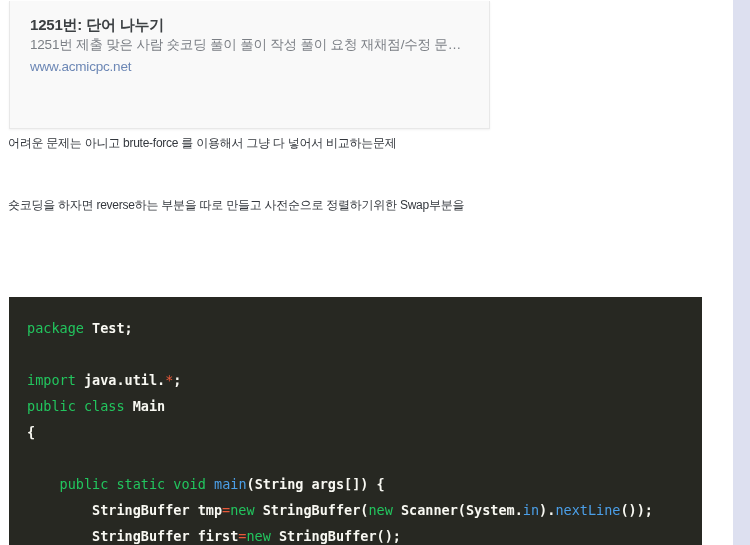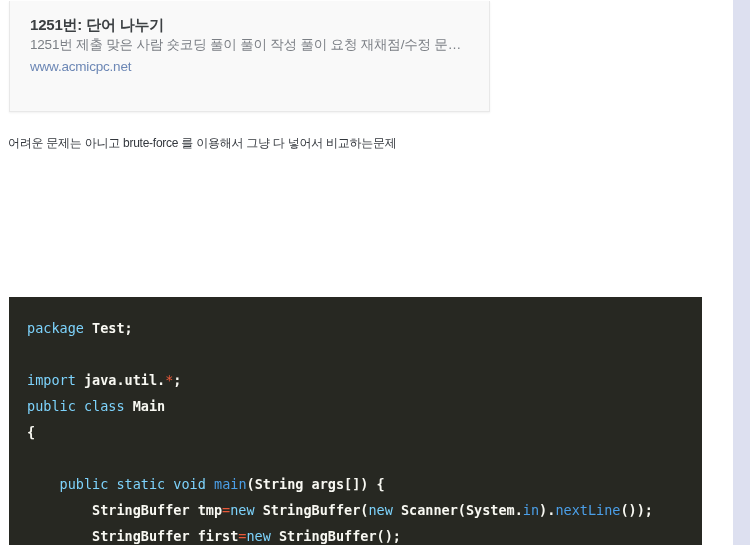--- a/index.html
+++ b/index.html
@@ -33,21 +33,21 @@
     height: 545px;
     box-sizing: border-box;
   }
 
   
   .link-card {
     position: absolute;
     left: 9px;
     top: 1px;
     width: 481px;
-    height: 111px;
+    height: 128px;
     box-sizing: border-box;
     background: #f9f9f9;
     border: 1px solid #e8e8e8;
     border-top: none;
     box-shadow: 0 1px 2px rgba(0,0,0,0.06);
     padding: 14px 20px 0 20px;
     overflow: hidden;
   }
   .link-card-title {
     font-size: 15px;
@@ -111,37 +111,38 @@
     padding: 18px 0 0 18px;
     overflow: hidden;
   }
   .code-line {
     font-family: "DejaVu Sans Mono", "Liberation Mono", monospace;
     font-size: 13.5px;
     line-height: 26px;
     color: #f8f8f2;
     white-space: pre;
   }
-  .kw   { color: #7dd3fc; }   
+  .kw   { color: #22c55e; }   
   .type { color: #f8f8f2; font-weight: bold; }   
   .fn   { color: #4b9fe8; }   
   .op   { color: #e8593a; }   
 </style>
 </head>
 <body>
 
 <div class="content">
 
   <div class="link-card">
     <div class="link-card-title">1251번: 단어 나누기</div>
     <div class="link-card-desc">1251번 제출 맞은 사람 숏코딩 풀이 풀이 작성 풀이 요청 재채점/수정 문…</div>
     <a class="link-card-url" href="#">www.acmicpc.net</a>
   </div>
 
   <div class="prose">
     <p class="para">어려운 문제는 아니고 brute-force 를 이용해서 그냥 다 넣어서 비교하는문제</p>
+    <p class="para spaced">숏코딩을 하자면 reverse하는 부분을 따로 만들고 사전순으로 정렬하기위한 Swap부분을</p>
   </div>
 
   <pre class="code-block" id="code-block"><div class="code-line"><span class="kw">package</span><span class="type"> Test;</span></div><div class="code-line">&nbsp;</div><div class="code-line"><span class="kw">import</span><span class="type"> java.util.</span><span class="op">*</span><span class="type">;</span></div><div class="code-line"><span class="kw">public</span><span class="type"> </span><span class="kw">class</span><span class="type"> Main</span></div><div class="code-line"><span class="type">{</span></div><div class="code-line">&nbsp;</div><div class="code-line"><span class="type">    </span><span class="kw">public</span><span class="type"> </span><span class="kw">static</span><span class="type"> </span><span class="kw">void</span><span class="type"> </span><span class="fn">main</span><span class="type">(String args[]) {</span></div><div class="code-line"><span class="type">        StringBuffer tmp</span><span class="op">=</span><span class="kw">new</span><span class="type"> StringBuffer(</span><span class="kw">new</span><span class="type"> Scanner(System.</span><span class="fn">in</span><span class="type">).</span><span class="fn">nextLine</span><span class="type">());</span></div><div class="code-line"><span class="type">        StringBuffer first</span><span class="op">=</span><span class="kw">new</span><span class="type"> StringBuffer();</span></div></pre>
 
 </div>
 
 <div class="page-scroll-band"></div>
 
 </body></html>

